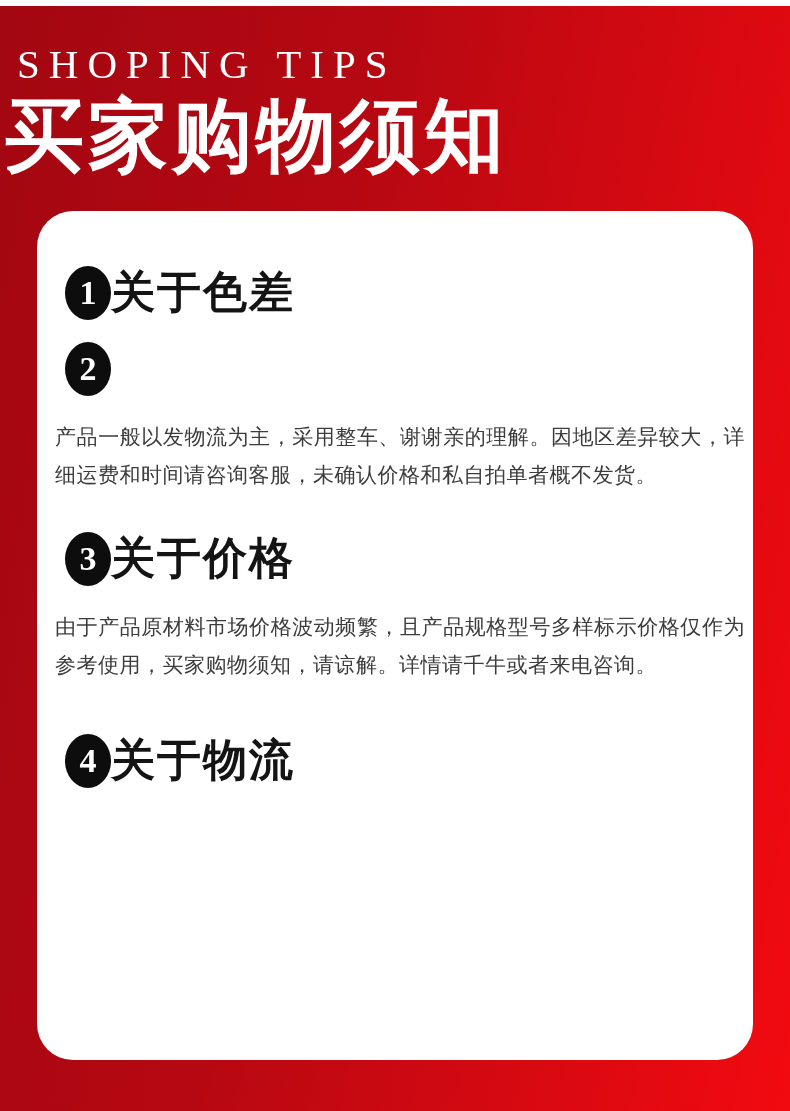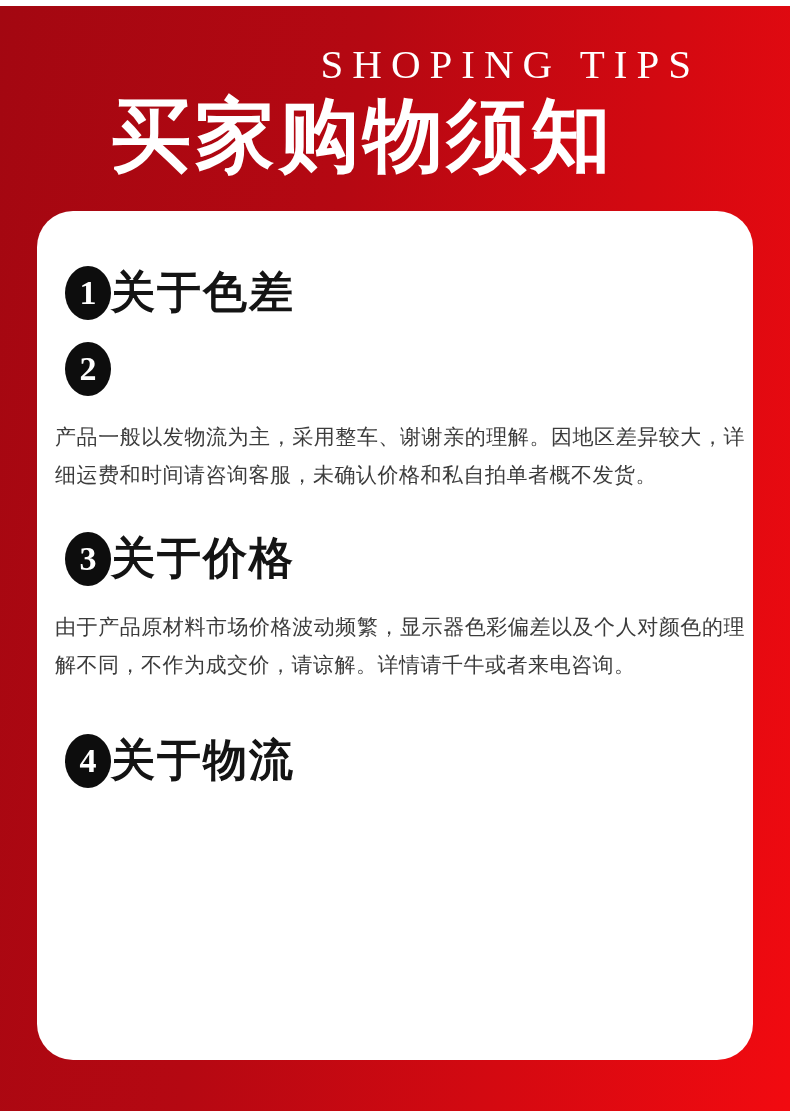--- a/index.html
+++ b/index.html
@@ -18,30 +18,29 @@
     width:790px;height:1111px;
     position:relative;overflow:hidden;
     background:linear-gradient(100deg,var(--gradient-left) 0%,var(--gradient-mid) 38%,var(--gradient-right) 100%);
     font-family:"Liberation Serif","DejaVu Serif",serif;
   }
   .top-strip{
     position:absolute;top:0;left:0;width:790px;height:6px;
     background:#ffffff;
   }
   .header-sub{
-    position:absolute;top:44px;left:16px;width:684px;
-    text-align:right;
+    position:absolute;top:44px;left:8px;width:684px;
+    text-align:left;
     color:var(--header-text);
     font-size:41px;line-height:1;
     letter-spacing:9px;
     text-indent:9px; 
   }
   .header-title{
     position:absolute;top:94px;left:0;width:722px;
-    text-align:center;
     color:var(--header-text);
     font-size:80px;line-height:1.05;font-weight:bold;
     letter-spacing:4px;
     text-indent:4px;
   }
   .card{
     position:absolute;top:211px;left:37px;
     width:716px;height:849px;
     background:var(--card-bg);
     border-radius:36px;
@@ -104,21 +103,21 @@
       <span class="num-badge">2</span>
     </div>
     <div class="section-body">产品一般以发物流为主，采用整车、谢谢亲的理解。因地区差异较大，详细运费和时间请咨询客服，未确认价格和私自拍单者概不发货。</div>
   </div>
 
   <div class="section sec-3">
     <div class="section-head">
       <span class="num-badge">3</span>
       <span class="section-title">关于价格</span>
     </div>
-    <div class="section-body">由于产品原材料市场价格波动频繁，显示器色彩偏差以及个人对颜色的理解不同，不作为成交价，请谅解。详情请千牛或者来电咨询。</div>
+    <div class="section-body">由于产品原材料市场价格波动频繁，且产品规格型号多样标示价格仅作为参考使用，买家购物须知，请谅解。详情请千牛或者来电咨询。</div>
   </div>
 
   <div class="section sec-4">
     <div class="section-head">
       <span class="num-badge">4</span>
       <span class="section-title">关于物流</span>
     </div>
   </div>
 
 </div>

